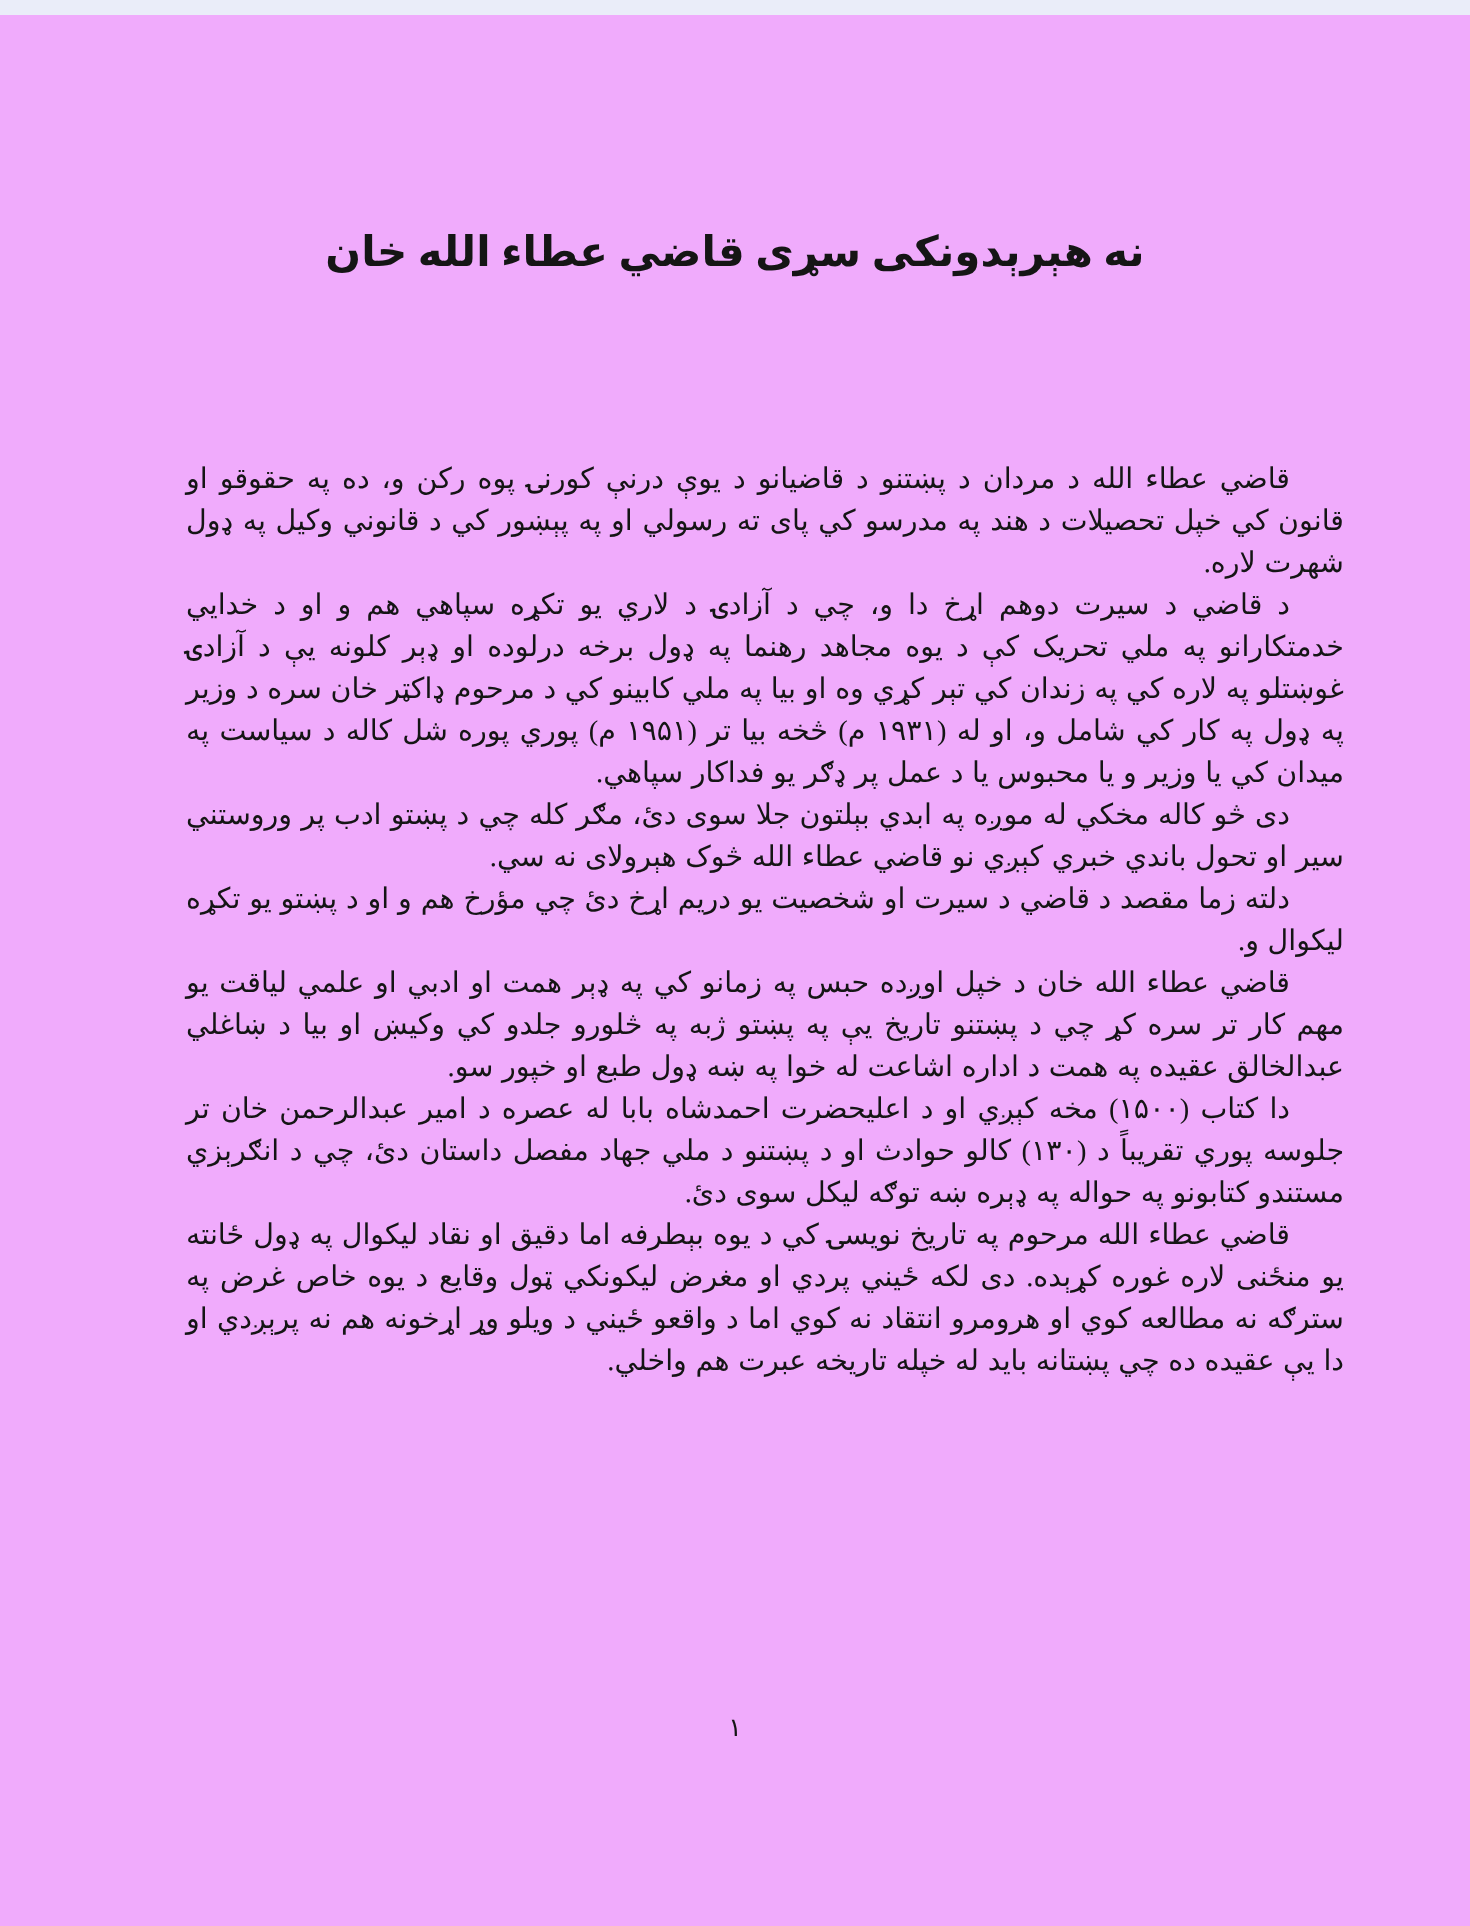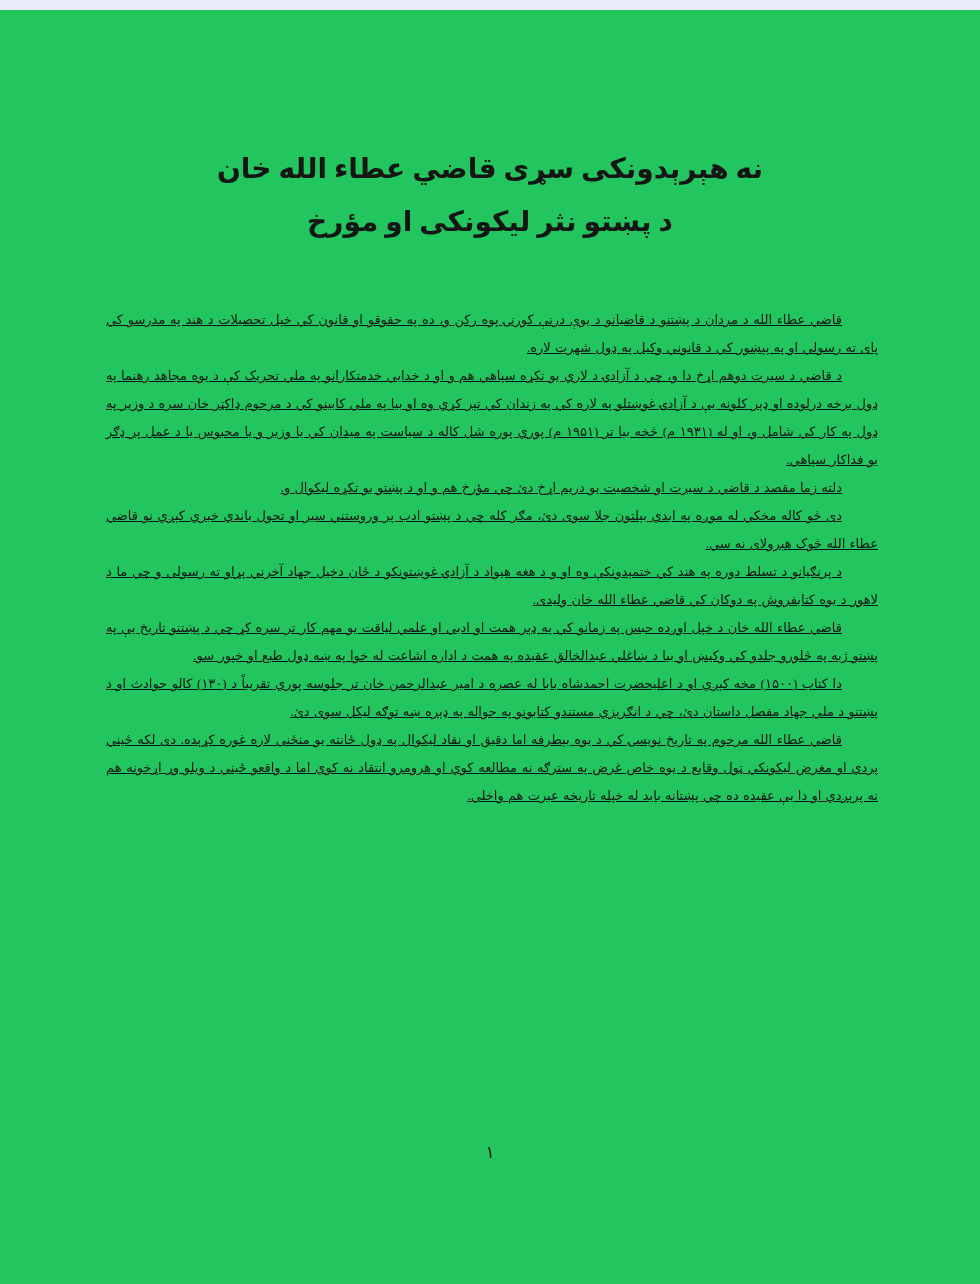--- a/index.html
+++ b/index.html
@@ -4,21 +4,21 @@
 <style>
   html, body {
     margin: 0;
     padding: 0;
     background: #ffffff;
   }
   .page {
     position: relative;
     width: 980px;
     height: 1284px;
-    background: #22c55e;
+    background: #f0abfc;
     overflow: hidden;
     font-family: "Liberation Serif", "DejaVu Serif", "DejaVu Sans", serif;
     color: #151515;
   }
   .top-strip {
     position: absolute;
     top: 0; left: 0;
     width: 100%;
     height: 10px;
     background: #eaedf9;
@@ -33,27 +33,26 @@
   .title-line {
     font-size: 28px;
     font-weight: 700;
     line-height: 53px;
     margin: 0;
     white-space: nowrap;
   }
   .body-block {
     position: absolute;
     top: 306px;
-    right: 102px;
+    right: 84px;
     width: 772px;
     direction: rtl;
     text-align: justify;
-    font-size: 13px;
+    font-size: 19px;
     line-height: 28px;
-    text-decoration: underline;
   }
   .body-par {
     margin: 0;
     padding: 0;
     text-indent: 36px;
     word-spacing: 1px;
   }
   .page-number {
     position: absolute;
     top: 1142px;
@@ -65,29 +64,27 @@
 </style>
 </head>
 <body>
 
 <div class="page">
 
   <div class="top-strip"></div>
 
   <div class="title-block">
     <h1 class="title-line">نه هېرېدونکی سړی قاضي عطاء الله خان</h1>
-    <h1 class="title-line">د پښتو نثر لیکونکی او مؤرخ</h1>
   </div>
 
   <div class="body-block">
     <p class="body-par">قاضي عطاء الله د مردان د پښتنو د قاضیانو د یوې درنې کورنۍ پوه رکن و، ده په حقوقو او قانون کي خپل تحصیلات د هند په مدرسو کي پای ته رسولي او په پېښور کي د قانوني وکیل په ډول شهرت لاره.</p>
     <p class="body-par">د قاضي د سیرت دوهم اړخ دا و، چي د آزادۍ د لاري یو تکړه سپاهي هم و او د خدایي خدمتکارانو په ملي تحریک کې د یوه مجاهد رهنما په ډول برخه درلوده او ډېر کلونه یې د آزادۍ غوښتلو په لاره کي په زندان کي تېر کړي وه او بیا په ملي کابینو کي د مرحوم ډاکټر خان سره د وزیر په ډول په کار کي شامل و، او له (۱۹۳۱ م) څخه بیا تر (۱۹۵۱ م) پوري پوره شل کاله د سیاست په میدان کي یا وزیر و یا محبوس یا د عمل پر ډګر یو فداکار سپاهي.</p>
+    <p class="body-par">دی څو کاله مخکي له موږه په ابدي بېلتون جلا سوی دئ، مګر کله چي د پښتو ادب پر وروستني سیر او تحول باندي خبري کېږي نو قاضي عطاء الله څوک هېرولای نه سي.</p>
     <p class="body-par">دلته زما مقصد د قاضي د سیرت او شخصیت یو دریم اړخ دئ چي مؤرخ هم و او د پښتو یو تکړه لیکوال و.</p>
-    <p class="body-par">دی څو کاله مخکي له موږه په ابدي بېلتون جلا سوی دئ، مګر کله چي د پښتو ادب پر وروستني سیر او تحول باندي خبري کېږي نو قاضي عطاء الله څوک هېرولای نه سي.</p>
-    <p class="body-par">د پرنګیانو د تسلط دوره په هند کي ختمېدونکې وه او و د هغه هیواد د آزادۍ غوښتونکو د ځان دخیل جهاد آخرني پړاو ته رسولی و چي ما د لاهور د یوه کتابفروش په دوکان کي قاضي عطاء الله خان ولیدی.</p>
     <p class="body-par">قاضي عطاء الله خان د خپل اوږده حبس په زمانو کي په ډېر همت او ادبي او علمي لیاقت یو مهم کار تر سره کړ چي د پښتنو تاریخ یې په پښتو ژبه په څلورو جلدو کي وکیښ او بیا د ښاغلي عبدالخالق عقیده په همت د اداره اشاعت له خوا په ښه ډول طبع او خپور سو.</p>
     <p class="body-par">دا کتاب (۱۵۰۰) مخه کېږي او د اعلیحضرت احمدشاه بابا له عصره د امیر عبدالرحمن خان تر جلوسه پوري تقریباً د (۱۳۰) کالو حوادث او د پښتنو د ملي جهاد مفصل داستان دئ، چي د انګرېزي مستندو کتابونو په حواله په ډېره ښه توګه لیکل سوی دئ.</p>
     <p class="body-par">قاضي عطاء الله مرحوم په تاریخ نویسۍ کي د یوه بېطرفه اما دقیق او نقاد لیکوال په ډول ځانته یو منځنی لاره غوره کړېده. دی لکه ځیني پردي او مغرض لیکونکي ټول وقایع د یوه خاص غرض په سترګه نه مطالعه کوي او هرومرو انتقاد نه کوي اما د واقعو ځیني د ویلو وړ اړخونه هم نه پرېږدي او دا یې عقیده ده چي پښتانه باید له خپله تاریخه عبرت هم واخلي.</p>
   </div>
 
   <div class="page-number">۱</div>
 
 </div>
 
 </body></html>

